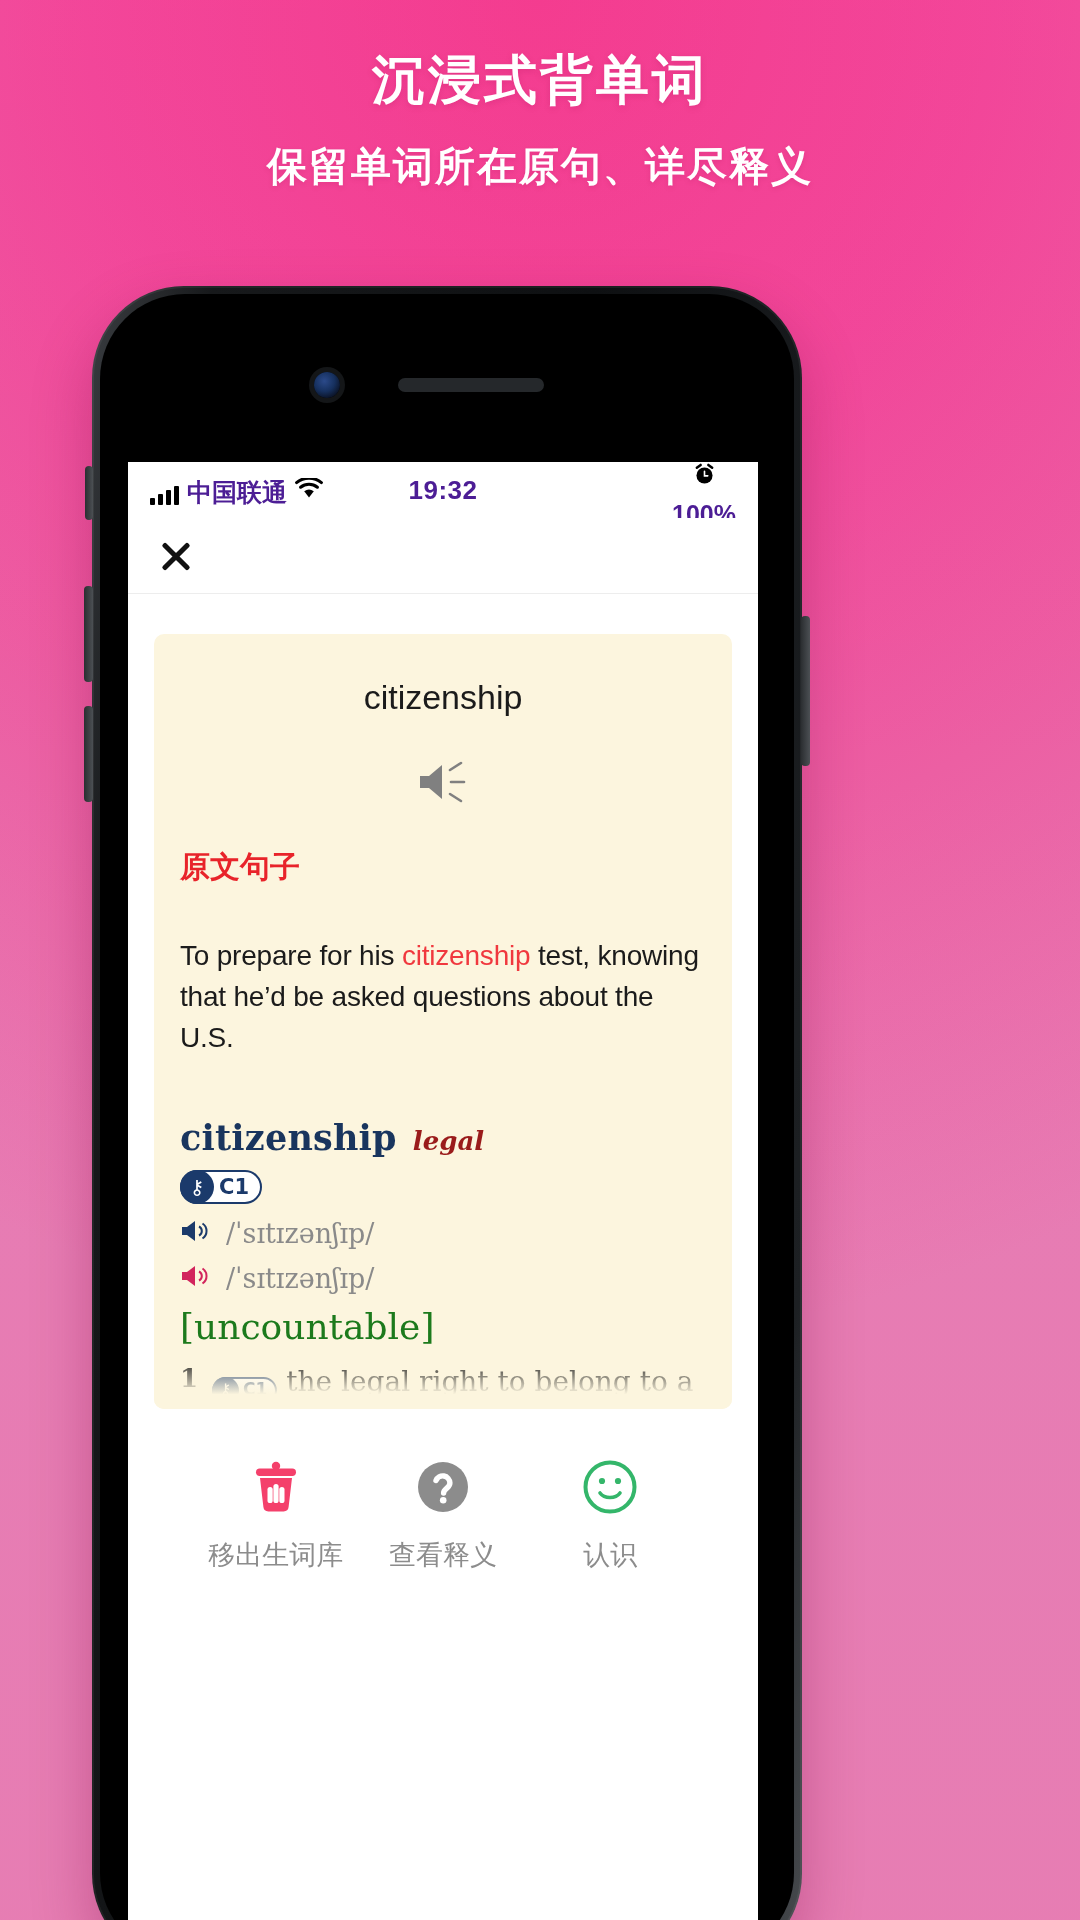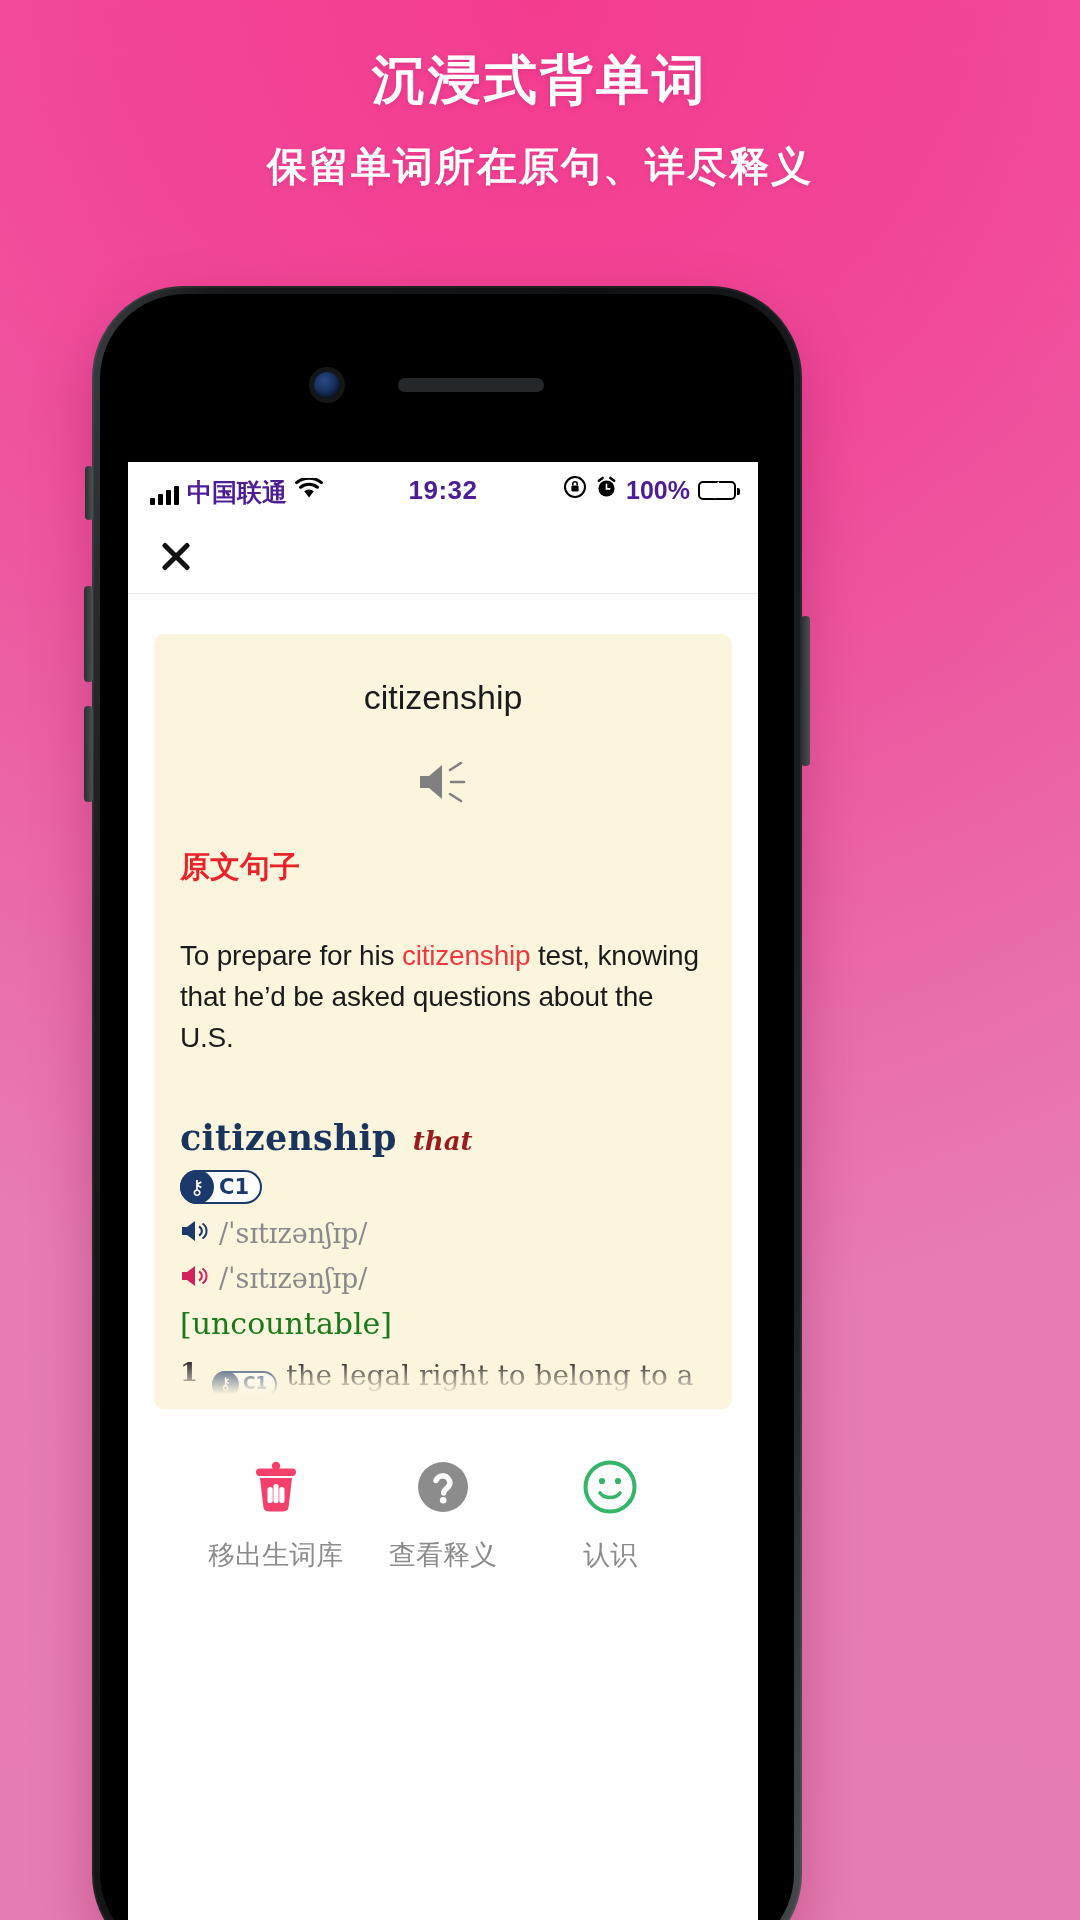--- a/index.html
+++ b/index.html
@@ -90,21 +90,21 @@
   #sb-left{ display:flex; align-items:flex-end; gap:8px; }
   .bars{ display:flex; align-items:flex-end; gap:3px; height:20px; }
   .bars i{ display:block; width:5px; background:#000; border-radius:1px; }
   .bars i:nth-child(1){height:7px;} .bars i:nth-child(2){height:11px;}
   .bars i:nth-child(3){height:15px;} .bars i:nth-child(4){height:19px;}
   #carrier{ font-size:25px; font-weight:600; line-height:1; }
   #sb-time{
     position:absolute; left:0; right:0; text-align:center;
     font-size:26px; font-weight:600; letter-spacing:.5px;
   }
-  #sb-right{ margin-left:auto; display:flex; align-items:center; gap:8px; }
+  #sb-right{ margin-left:auto; display:flex; align-items:center; gap:8px;flex-direction:column; }
   #battery-pct{ font-size:25px; font-weight:600; }
   .battery{
     position:relative; width:38px; height:19px;
     border:2px solid #000; border-radius:5px; padding:2px;
   }
   .battery:after{
     content:""; position:absolute; right:-6px; top:5px;
     width:3px; height:7px; background:#000; border-radius:0 2px 2px 0;
   }
   .battery .fill{ width:100%; height:100%; background:#34C759; border-radius:2px; }
@@ -167,24 +167,24 @@
     margin-left:-2px; margin-right:5px;
     display:flex; align-items:center; justify-content:center;
     color:#fff; font-size:20px; font-weight:700;
     font-family:"DejaVu Sans",sans-serif;
   }
   .cefr .lvl{ font-size:21px; font-weight:700; color:#1B3A6B; font-family:"DejaVu Sans",sans-serif; }
   .cefr.sm{ height:27px; border-width:2px; padding-right:8px; transform:translateY(4px); }
   .cefr.sm .key{ width:27px; height:27px; font-size:16px; margin-right:4px; }
   .cefr.sm .lvl{ font-size:17px; }
 
-  .phon-row{ display:flex; align-items:center; gap:7px; margin-top:14px; }
+  .phon-row{ display:flex; align-items:center; gap:14px; margin-top:14px; }
   .phon-row .ipa{ font-size:27px; color:#8A8A8A; }
 
-  #uncountable{ color:#1C7A1C; font-size:30px; margin-top:12px; }
+  #uncountable{ color:#1C7A1C; font-size:36px; margin-top:12px; }
 
   #sense{ margin-top:14px; display:flex; gap:14px; font-size:28px; color:#111; line-height:1.38; }
   #sense .num{ font-weight:700; font-size:26px; }
   #sense .body .cn{ font-family:"DejaVu Sans",sans-serif; font-size:27px; }
   #card-fade{
     position:absolute; left:0; right:0; bottom:0; height:52px;
     background:linear-gradient(180deg, rgba(252,245,222,0) 0%, #FCF5DE 72%);
   }
 
   
@@ -284,21 +284,21 @@
           </span>
         </div>
 
         <div id="orig-label">原文句子</div>
 
         <div id="orig-sentence"><span>To prepare for his </span><span class="hl">citizenship</span><span> test, knowing that he’d be asked questions about the U.S.</span></div>
 
         <div id="dict">
           <div id="dict-head">
             <span id="dict-word">citizenship</span>
-            <span id="dict-pos">that</span>
+            <span id="dict-pos">legal</span>
           </div>
 
           <div class="cefr">
             <span class="key">⚷</span>
             <span class="lvl">C1</span>
           </div>
 
           <div class="phon-row">
             <span>
               <svg width="32" height="26" viewBox="0 0 32 26">

